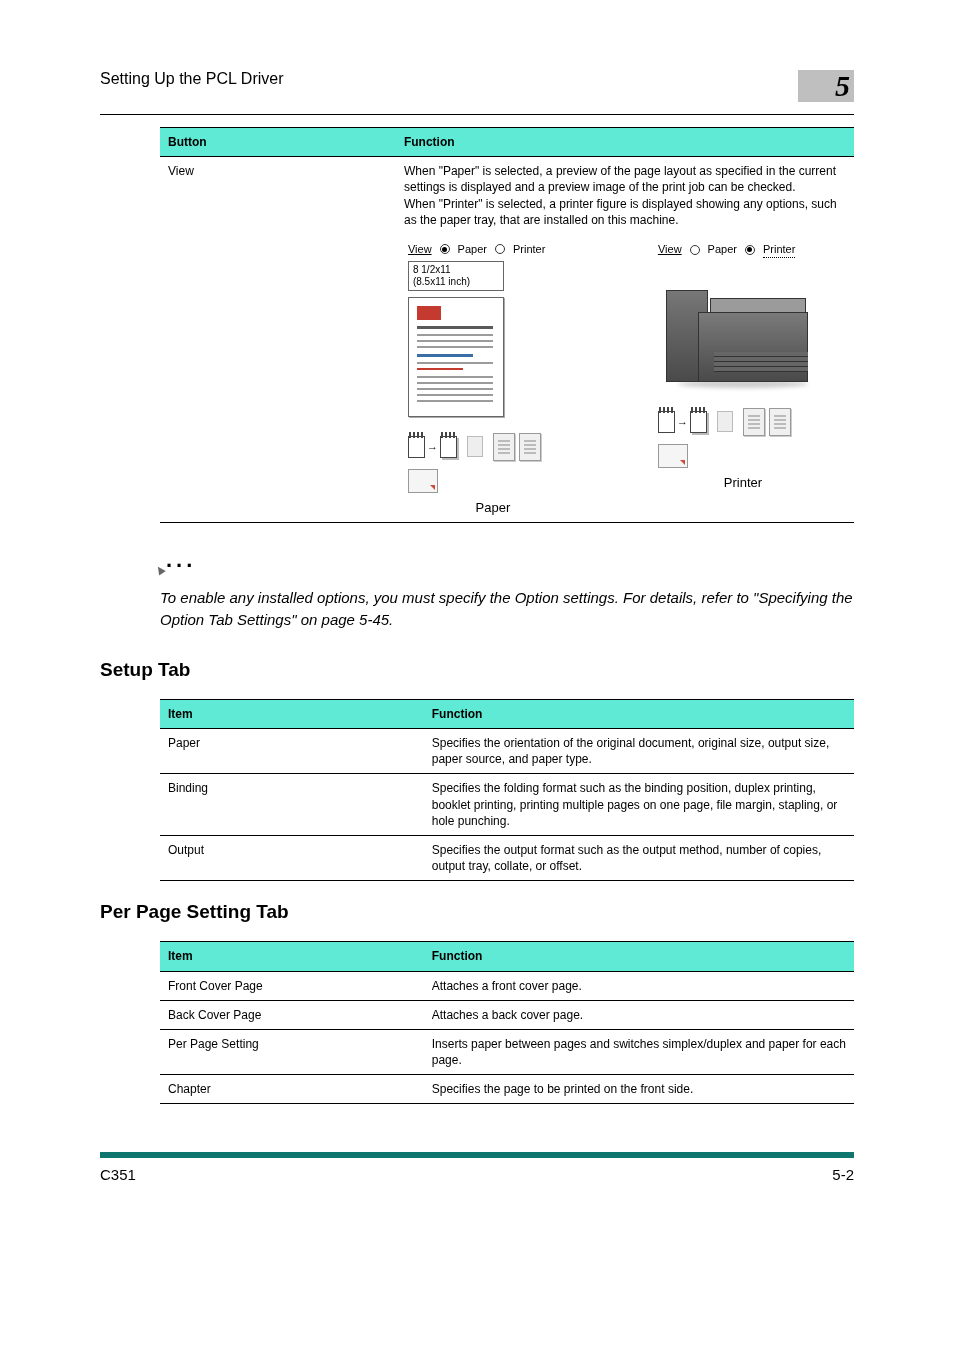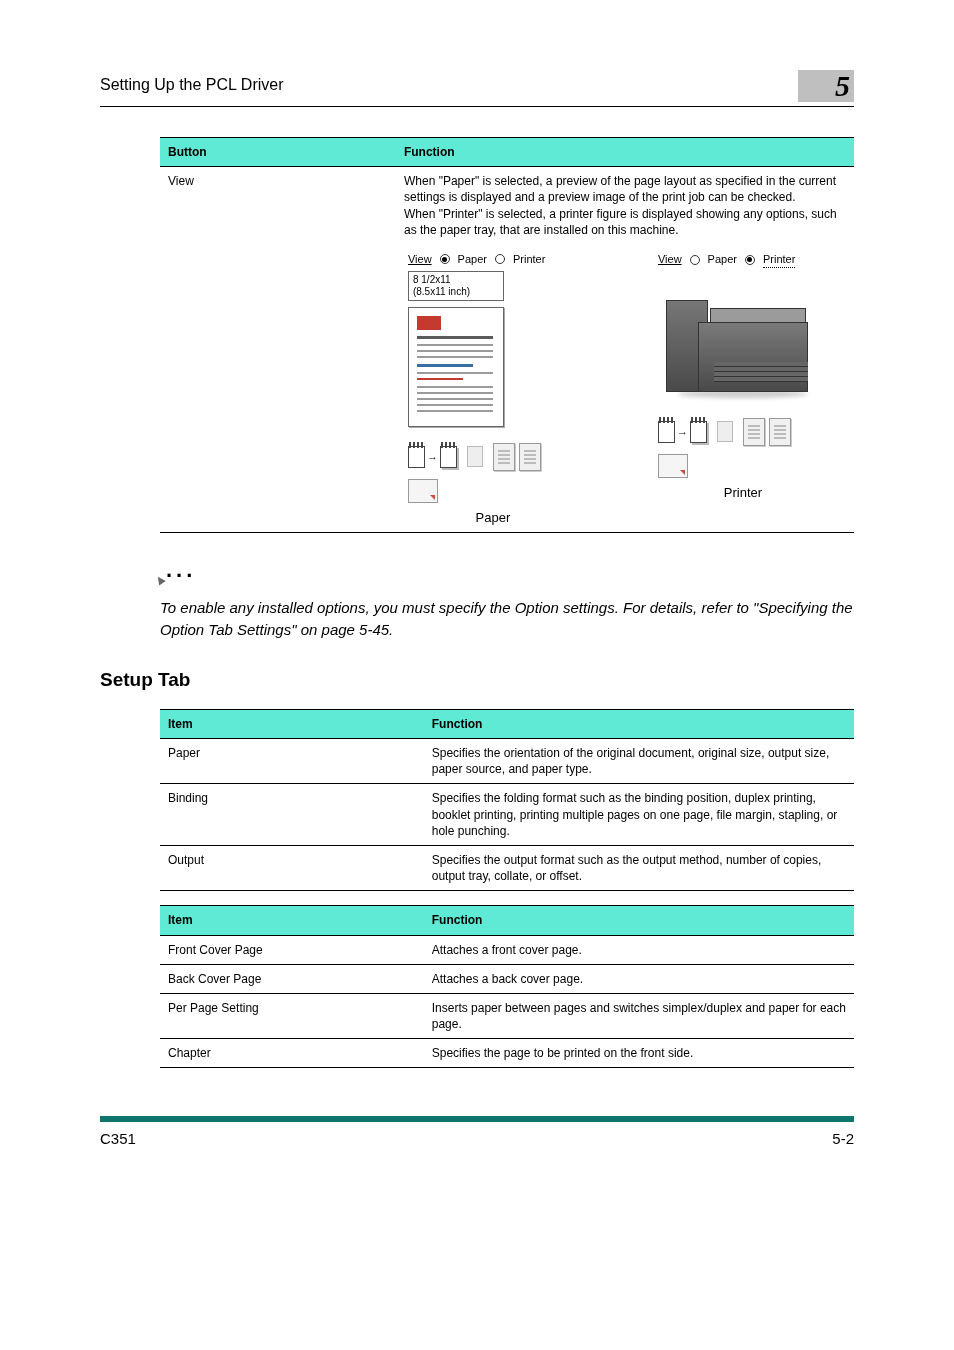--- a/index.html
+++ b/index.html
@@ -10,24 +10,23 @@
       margin: 0 auto;
       color: #000;
       padding: 0;
     }
     .page {
       padding: 70px 100px 40px 100px;
     }
     .header-row {
       display: flex;
       justify-content: space-between;
-      align-items: flex-end;
       border-bottom: 1px solid #000;
-      padding-bottom: 4px;
-      margin-bottom: 30px;
+      padding-bottom: 12px;
+      margin-bottom: 12px;
       position: relative;
     }
     .header-title {
       font-size: 16px;
       padding-bottom: 8px;
     }
     .chapter-badge {
       background: #bfbfbf;
       width: 56px;
       height: 32px;
@@ -330,20 +329,21 @@
         <td>Specifies the folding format such as the binding position, duplex printing, booklet printing, printing multiple pages on one page, file margin, stapling, or hole punching.</td>
       </tr>
       <tr>
         <td>Output</td>
         <td>Specifies the output format such as the output method, number of copies, output tray, collate, or offset.</td>
       </tr>
     </tbody>
       </table>
   </div>
 
+  <div class="section-title" style="margin-top:20px">Per Page Setting Tab</div>
 
   <div class="indent-block">
     <table class="info-table">
       <tbody>
           <tr>
         <th class="col-narrow2">Item</th>
         <th>Function</th>
       </tr>
       <tr>
         <td>Front Cover Page</td>

